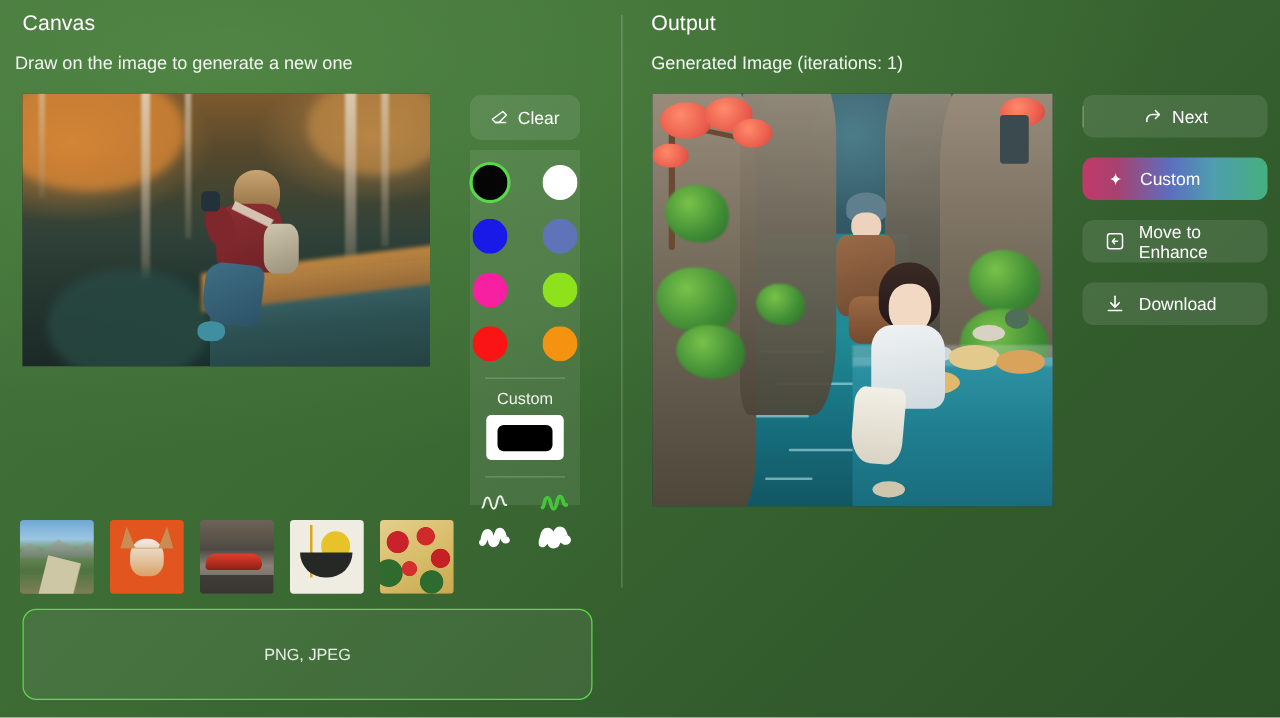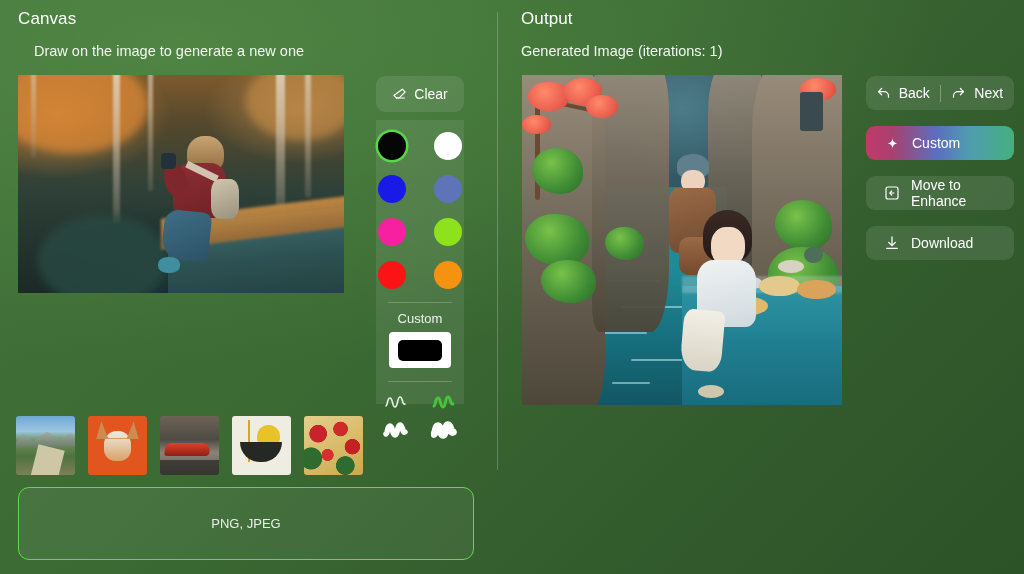--- a/index.html
+++ b/index.html
@@ -38,21 +38,21 @@
     letter-spacing: .1px;
     color: #ffffff;
   }
   .panel-sub {
     position: absolute;
     font-size: 14.5px;
     font-weight: 400;
     color: #f2f6f1;
   }
   #canvas-title { left: 18px; top: 9px; }
-  #canvas-sub   { left: 34px; top: 43px; }
+  #canvas-sub   { left: 12px; top: 43px; }
   #output-title { left: 521px; top: 9px; }
   #output-sub   { left: 521px; top: 43px; }
 
   
   .canvas-image {
     position: absolute;
     left: 18px; top: 75px;
     width: 326px; height: 218px;
     overflow: hidden;
     background: #2b2b22;
@@ -681,29 +681,20 @@
         <div class="g-face"></div>
         <div class="g-body"></div>
         <div class="g-skirt"></div>
       </div>
     </div>
   </div>
 
   <div class="actions">
 
     <div class="btn btn-navpair">
-      <div class="nav-half">
-        <span class="ico" style="margin:0">
-          <svg width="15" height="15" viewBox="0 0 24 24" fill="none" stroke="#ffffff" stroke-width="1.9" stroke-linecap="round" stroke-linejoin="round">
-            <path d="M9 14 4 9l5-5"></path>
-            <path d="M4 9h9a7 7 0 0 1 7 7v2"></path>
-          </svg>
-        </span>
-        <span>Back</span>
-      </div>
       <div class="nav-sep"></div>
       <div class="nav-half">
         <span class="ico" style="margin:0">
           <svg width="15" height="15" viewBox="0 0 24 24" fill="none" stroke="#ffffff" stroke-width="1.9" stroke-linecap="round" stroke-linejoin="round">
             <path d="M15 14l5-5-5-5"></path>
             <path d="M20 9h-9a7 7 0 0 0-7 7v2"></path>
           </svg>
         </span>
         <span>Next</span>
       </div>

